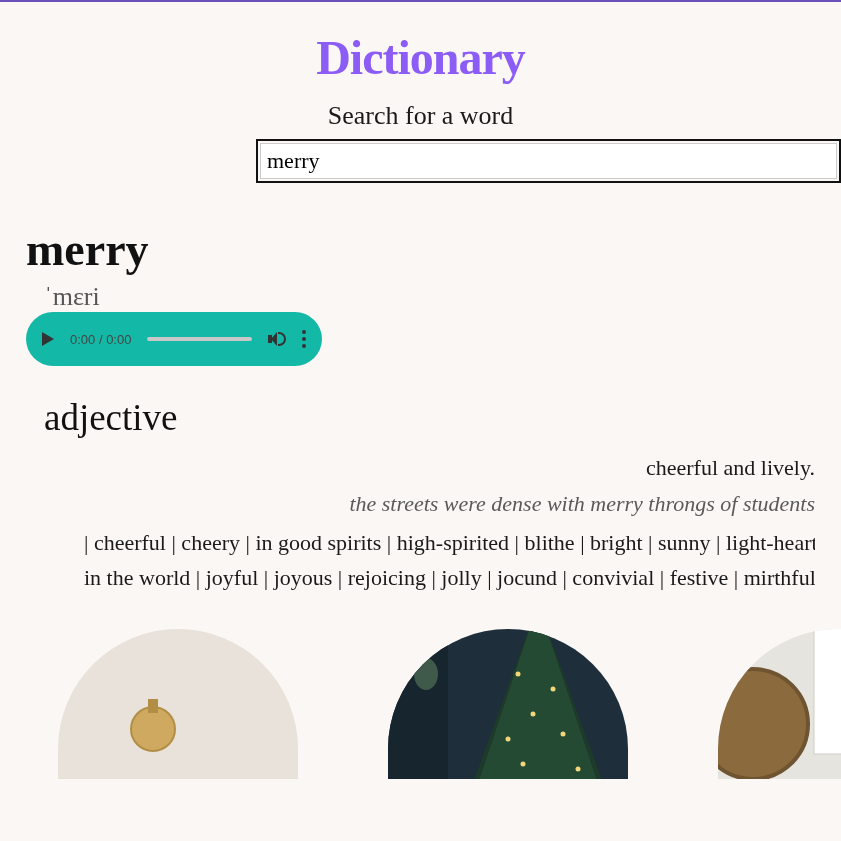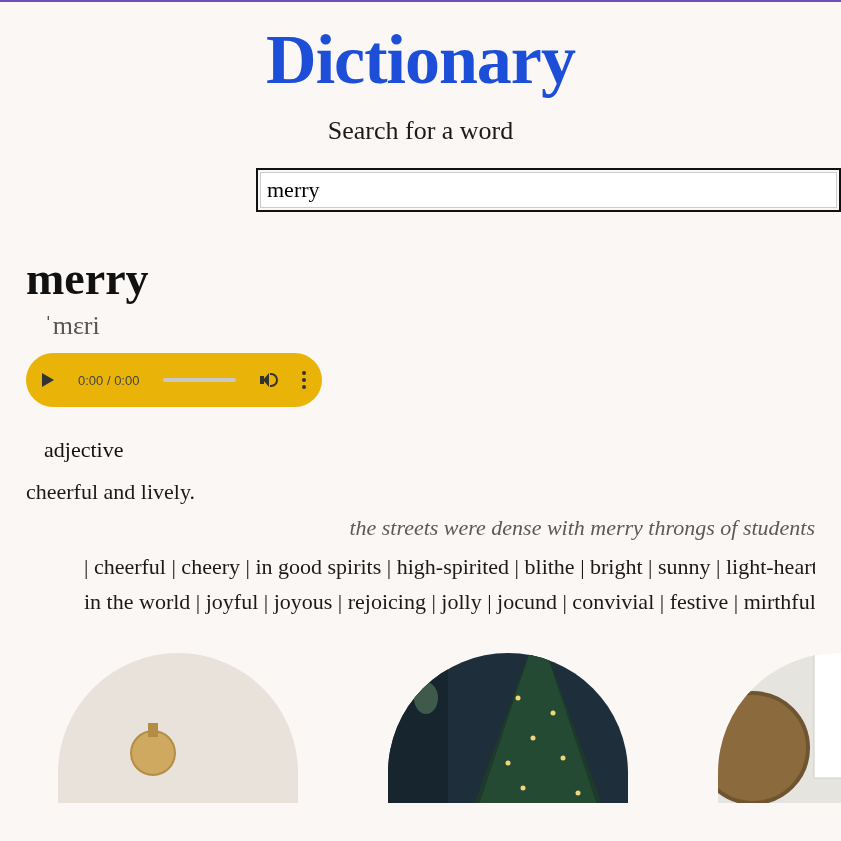--- a/index.html
+++ b/index.html
@@ -16,30 +16,30 @@
     width: 100%;
   }
   .container {
     padding: 0 0 0 0;
   }
   .header {
     text-align: center;
     padding-top: 18px;
   }
   .title {
-    font-size: 70px;
+    font-size: 48px;
     font-weight: 700;
-    margin: 0;
-    color: #1d4ed8;
+    margin: 10px;
+    color: #8b5cf6;
     letter-spacing: -1px;
   }
   .subtitle {
     font-size: 26px;
     margin-top: 16px;
-    margin-bottom: 22px;
+    margin-bottom: 8px;
     color: #1a1a1a;
   }
   .search-wrap {
     display: flex;
     justify-content: center;
     margin-bottom: 40px;
   }
   .search-outer {
     border: 2px solid #111;
     padding: 2px;
@@ -67,31 +67,30 @@
   .word {
     font-size: 46px;
     font-weight: 700;
     margin: 0 0 6px 0;
     color: #111;
   }
   .phonetic {
     font-size: 26px;
     color: #555;
     margin-left: 18px;
-    margin-bottom: 12px;
   }
   .audio-player {
     width: 296px;
     height: 54px;
-    background: #eab308;
+    background: #14b8a6;
     border-radius: 27px;
     display: flex;
     align-items: center;
     padding: 0 16px;
-    gap: 24px;
+    gap: 16px;
     margin-bottom: 30px;
   }
   .play-icon {
     width: 0;
     height: 0;
     border-left: 12px solid #333;
     border-top: 7px solid transparent;
     border-bottom: 7px solid transparent;
     flex-shrink: 0;
     cursor: pointer;
@@ -155,28 +154,29 @@
     cursor: pointer;
     flex-shrink: 0;
   }
   .kebab span {
     width: 4px;
     height: 4px;
     background: #333;
     border-radius: 50%;
   }
   .pos {
-    font-size: 22px;
+    font-size: 37px;
     margin-left: 18px;
     margin-bottom: 16px;
     color: #111;
   }
   .definition {
     font-size: 22px;
     margin-bottom: 10px;
+    text-align: right;
   }
   .example {
     font-size: 22px;
     font-style: italic;
     color: #5a5a5a;
     margin-left: 58px;
     margin-bottom: 8px;
     text-align: right;
   }
   .synonyms {

